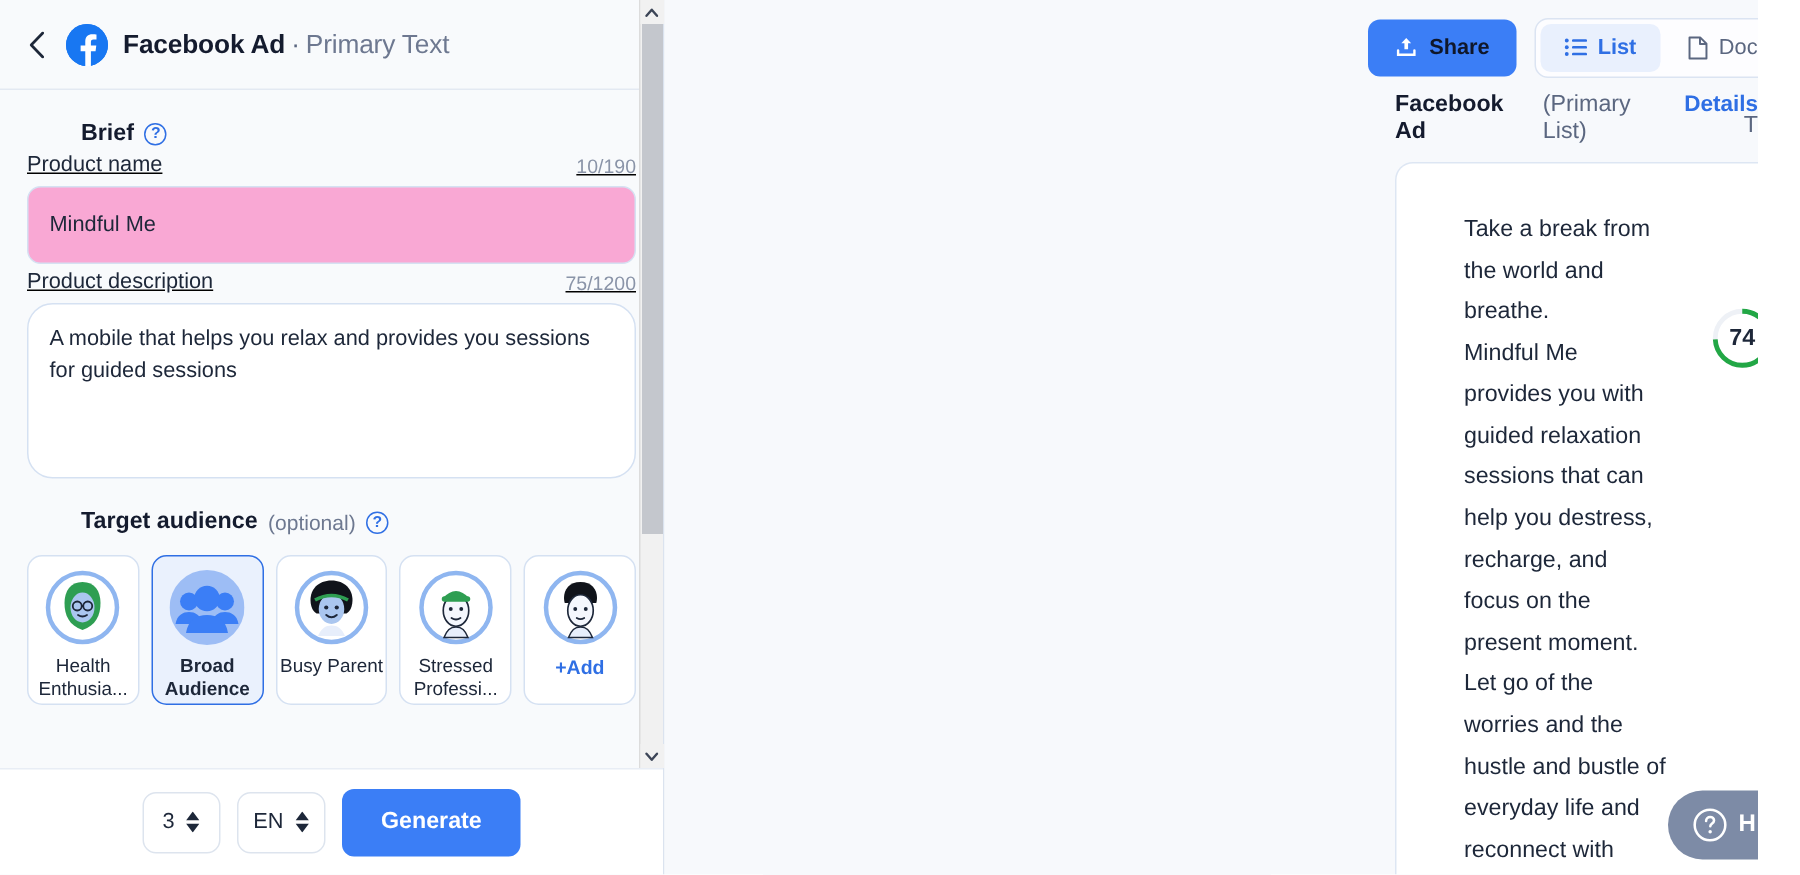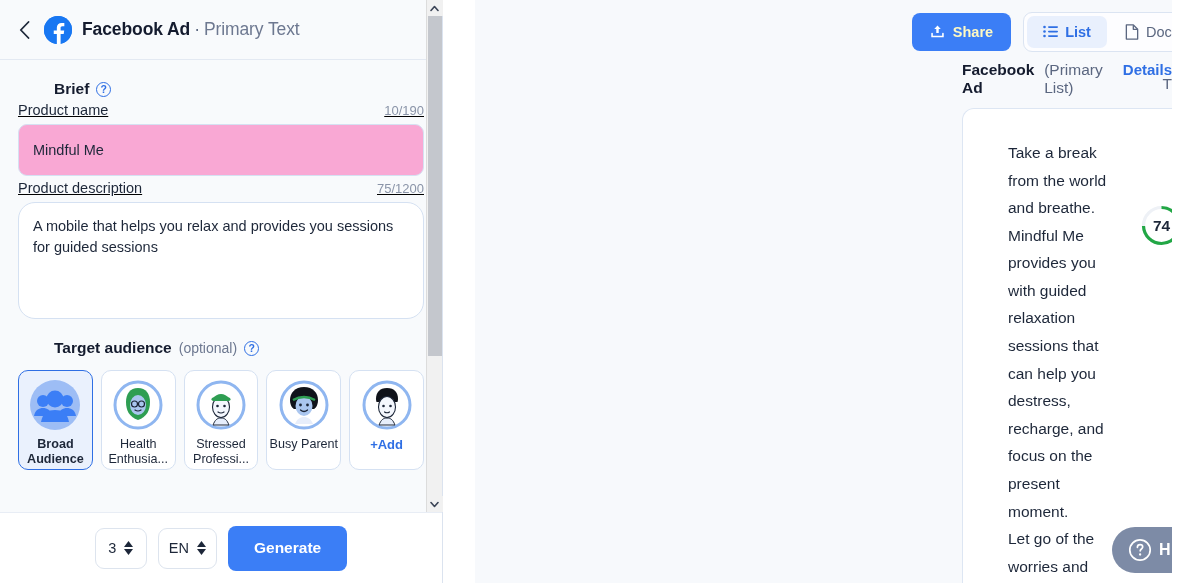--- a/index.html
+++ b/index.html
@@ -2,21 +2,21 @@
 <html><head>
 <meta charset="utf-8">
 <style>
   * { box-sizing: border-box; margin: 0; padding: 0; }
   html, body {
     width: 1200px; height: 583px;
     font-family: "Liberation Sans", sans-serif;
     background: #ffffff;
     overflow: hidden;
   }
-  #app { position: relative; width: 1172px; height: 583px; display: flex; gap: 32px; }
+  #app { position: relative; width: 1172px; height: 583px; display: flex; }
 
   
   .sidebar {
     position: relative;
     width: 443px; height: 583px;
     background: #f8fafc;
     border-right: 1px solid #dbe3ef;
     flex: 0 0 443px;
     display: flex; flex-direction: column;
   }
@@ -162,21 +162,21 @@
   }
   .main-toolbar {
     height: 63px; display: flex; align-items: center;
     justify-content: flex-end; padding: 0 0 0 0;
     gap: 12px;
   }
   .share-btn {
     height: 38px; padding: 0 18px;
     background: #3b7ef6; border-radius: 8px;
     display: flex; align-items: center; gap: 8px;
-    color: #fef9c3; font-size: 14.5px; font-weight: bold;
+    color: #0f172a; font-size: 14.5px; font-weight: bold;
     cursor: pointer; border: none;
     font-family: "Liberation Sans", sans-serif;
     justify-content: space-between;
   }
   .view-toggle {
     height: 40px; border: 1px solid #dbe4f2; border-radius: 9px;
     background: #fdfdff; display: flex; align-items: center;
     padding: 3px; gap: 2px; margin-right: -60px;
   }
   .view-tab {
@@ -274,73 +274,73 @@
       </div>
       <div class="txt-area" placeholder="Product description">A mobile that helps you relax and provides you sessions for guided sessions</div>
 
       <div class="sec-head">
         <span class="sec-head-label">Target audience</span>
         <span class="opt-tag">(optional)</span>
         <span class="qmark">?</span>
       </div>
 
       <div class="aud-row">
+
+        <div class="aud-card">
+          <svg class="aud-av" viewBox="0 0 50 50">
+            <circle cx="25" cy="25" r="23" fill="none" stroke="#8fb6f0" stroke-width="3"></circle>
+            <path d="M25 8c8 0 12 6 12 14s-3 15-12 18c-9-3-12-10-12-18S17 8 25 8z" fill="#2e9e52"></path>
+            <ellipse cx="25" cy="25" rx="8" ry="10" fill="#aac6ef"></ellipse>
+            <circle cx="21.5" cy="24" r="3" fill="none" stroke="#1d2739" stroke-width="1.2"></circle>
+            <circle cx="28.5" cy="24" r="3" fill="none" stroke="#1d2739" stroke-width="1.2"></circle>
+            <path d="M24.5 24h1" stroke="#1d2739" stroke-width="1.2"></path>
+            <path d="M22 30q3 2 6 0" fill="none" stroke="#1d2739" stroke-width="1.2" stroke-linecap="round"></path>
+          </svg>
+          <div class="aud-name">Health Enthusia...</div>
+        </div>
 
         <div class="aud-card selected">
           <svg class="aud-av" viewBox="0 0 50 50">
             <circle cx="25" cy="25" r="25" fill="#9dbdf5"></circle>
             <circle cx="13" cy="21" r="6" fill="#3b7ef6"></circle>
             <circle cx="37" cy="21" r="6" fill="#3b7ef6"></circle>
             <path d="M4 36c1-6 5-8 9-8s8 2 9 8z" fill="#3b7ef6"></path>
             <path d="M28 36c1-6 5-8 9-8s8 2 9 8z" fill="#3b7ef6"></path>
             <circle cx="25" cy="19" r="8.5" fill="#3b7ef6"></circle>
             <path d="M11 42c1.5-9 7-12 14-12s12.5 3 14 12z" fill="#3b7ef6"></path>
           </svg>
           <div class="aud-name">Broad Audience</div>
         </div>
 
         <div class="aud-card">
           <svg class="aud-av" viewBox="0 0 50 50">
             <circle cx="25" cy="25" r="23" fill="none" stroke="#8fb6f0" stroke-width="3"></circle>
-            <path d="M25 8c8 0 12 6 12 14s-3 15-12 18c-9-3-12-10-12-18S17 8 25 8z" fill="#2e9e52"></path>
-            <ellipse cx="25" cy="25" rx="8" ry="10" fill="#aac6ef"></ellipse>
-            <circle cx="21.5" cy="24" r="3" fill="none" stroke="#1d2739" stroke-width="1.2"></circle>
-            <circle cx="28.5" cy="24" r="3" fill="none" stroke="#1d2739" stroke-width="1.2"></circle>
-            <path d="M24.5 24h1" stroke="#1d2739" stroke-width="1.2"></path>
-            <path d="M22 30q3 2 6 0" fill="none" stroke="#1d2739" stroke-width="1.2" stroke-linecap="round"></path>
-          </svg>
-          <div class="aud-name">Health Enthusia...</div>
+            <path d="M25 7c9 0 14 6 14 13s-4 9-4 9l-20 0s-4-2-4-9S16 7 25 7z" fill="#10131a"></path>
+            <ellipse cx="25" cy="26" rx="8.5" ry="10" fill="#aac6ef"></ellipse>
+            <path d="M14 20q11-6 22 0" fill="none" stroke="#2e9e52" stroke-width="2.4"></path>
+            <circle cx="21.5" cy="25" r="1.4" fill="#1d2739"></circle>
+            <circle cx="28.5" cy="25" r="1.4" fill="#1d2739"></circle>
+            <path d="M21.5 30q3.5 3 7 0" fill="none" stroke="#1d2739" stroke-width="1.3" stroke-linecap="round"></path>
+            <path d="M16 44c2-5 5-7 9-7s7 2 9 7z" fill="#e7eefb"></path>
+          </svg>
+          <div class="aud-name">Busy Parent</div>
         </div>
 
         <div class="aud-card">
           <svg class="aud-av" viewBox="0 0 50 50">
             <circle cx="25" cy="25" r="23" fill="none" stroke="#8fb6f0" stroke-width="3"></circle>
             <ellipse cx="25" cy="27" rx="8.5" ry="10.5" fill="#f4f7fd" stroke="#1d2739" stroke-width="1.1"></ellipse>
             <path d="M16 19q9-10 18 0z" fill="#2e9e52"></path>
             <rect x="15.5" y="17.5" width="19" height="3.6" rx="1.8" fill="#2e9e52"></rect>
             <circle cx="21.5" cy="26" r="1.3" fill="#1d2739"></circle>
             <circle cx="28.5" cy="26" r="1.3" fill="#1d2739"></circle>
             <path d="M22 32q3 2 6 0" fill="none" stroke="#1d2739" stroke-width="1.2" stroke-linecap="round"></path>
             <path d="M17 45c2-5 4-7 8-7s6 2 8 7z" fill="#e7eefb" stroke="#1d2739" stroke-width="1"></path>
           </svg>
           <div class="aud-name">Stressed Professi...</div>
-        </div>
-
-        <div class="aud-card">
-          <svg class="aud-av" viewBox="0 0 50 50">
-            <circle cx="25" cy="25" r="23" fill="none" stroke="#8fb6f0" stroke-width="3"></circle>
-            <path d="M25 7c9 0 14 6 14 13s-4 9-4 9l-20 0s-4-2-4-9S16 7 25 7z" fill="#10131a"></path>
-            <ellipse cx="25" cy="26" rx="8.5" ry="10" fill="#aac6ef"></ellipse>
-            <path d="M14 20q11-6 22 0" fill="none" stroke="#2e9e52" stroke-width="2.4"></path>
-            <circle cx="21.5" cy="25" r="1.4" fill="#1d2739"></circle>
-            <circle cx="28.5" cy="25" r="1.4" fill="#1d2739"></circle>
-            <path d="M21.5 30q3.5 3 7 0" fill="none" stroke="#1d2739" stroke-width="1.3" stroke-linecap="round"></path>
-            <path d="M16 44c2-5 5-7 9-7s7 2 9 7z" fill="#e7eefb"></path>
-          </svg>
-          <div class="aud-name">Busy Parent</div>
         </div>
 
         <div class="aud-card">
           <svg class="aud-av" viewBox="0 0 50 50">
             <circle cx="25" cy="25" r="23" fill="none" stroke="#8fb6f0" stroke-width="3"></circle>
             <path d="M25 8c7.5 0 11 5 11 10.5 0 2-.5 3.5-.5 3.5h-21s-.5-1.5-.5-3.5C14 13 17.5 8 25 8z" fill="#10131a"></path>
             <ellipse cx="25" cy="27" rx="8.5" ry="10.5" fill="#f4f7fd" stroke="#1d2739" stroke-width="1.1"></ellipse>
             <circle cx="21.5" cy="26" r="1.3" fill="#1d2739"></circle>
             <circle cx="28.5" cy="26" r="1.3" fill="#1d2739"></circle>
             <path d="M22.5 32q2.5 1.5 5 0" fill="none" stroke="#1d2739" stroke-width="1.2" stroke-linecap="round"></path>

